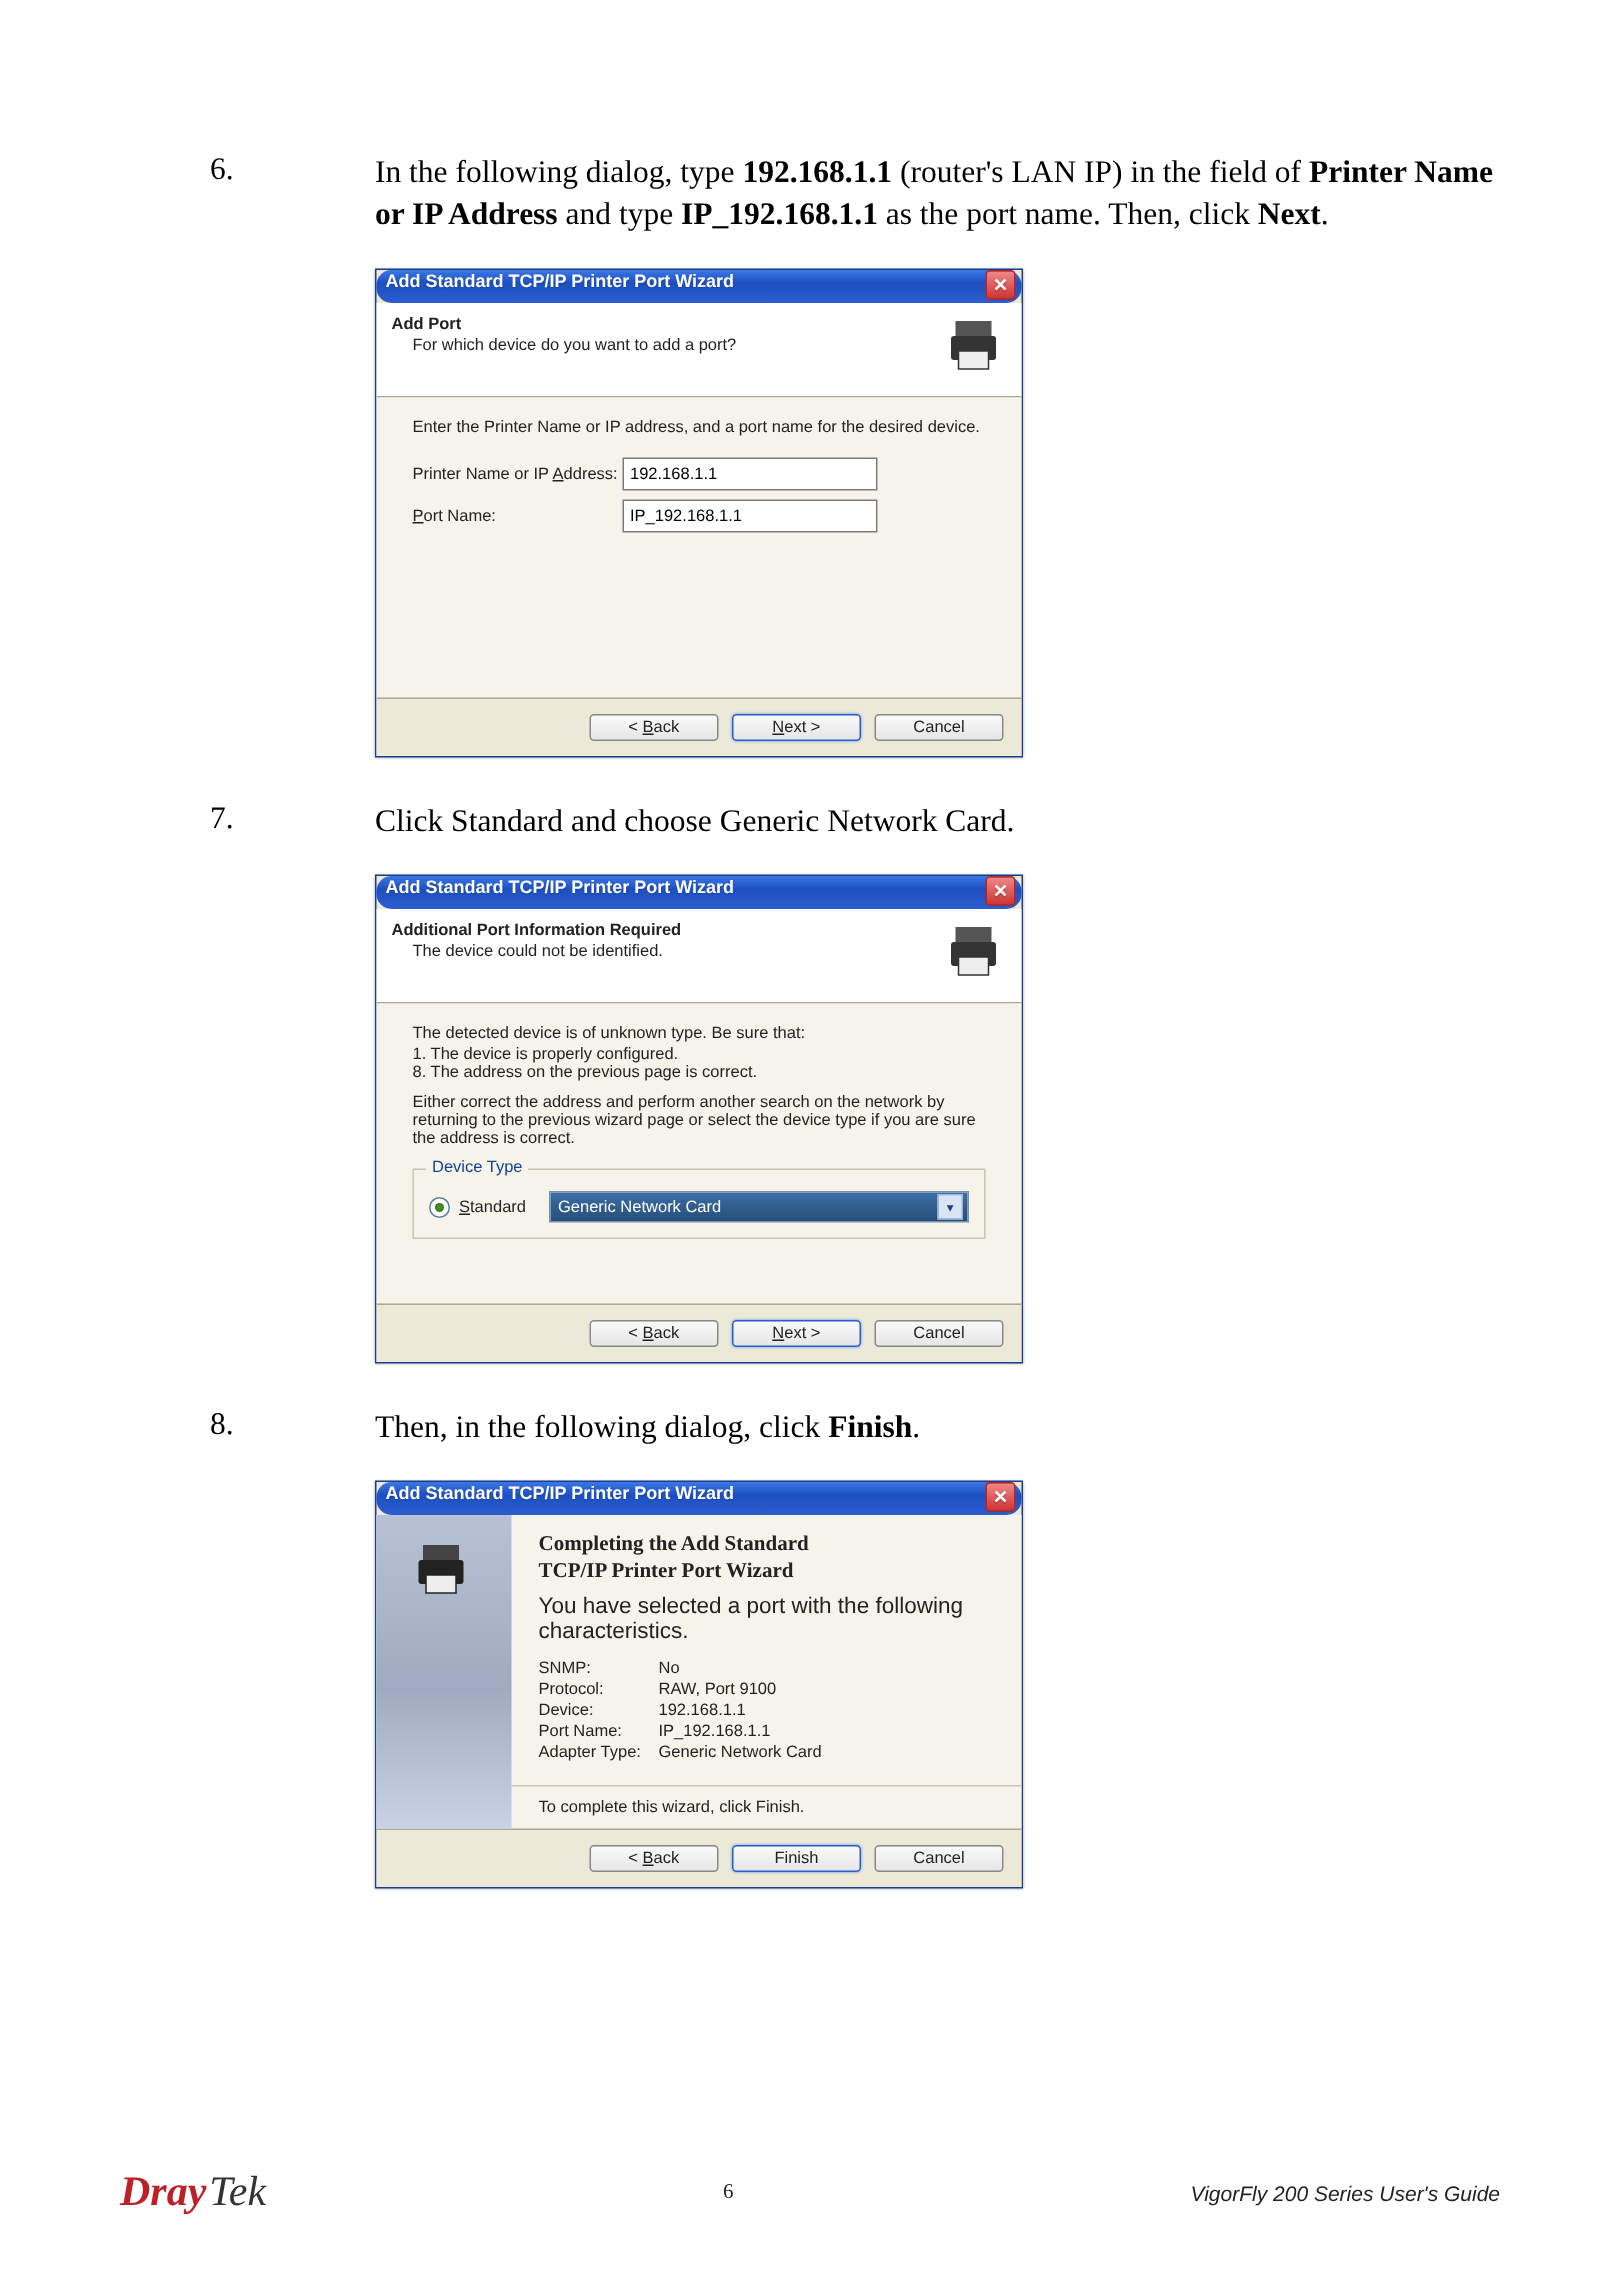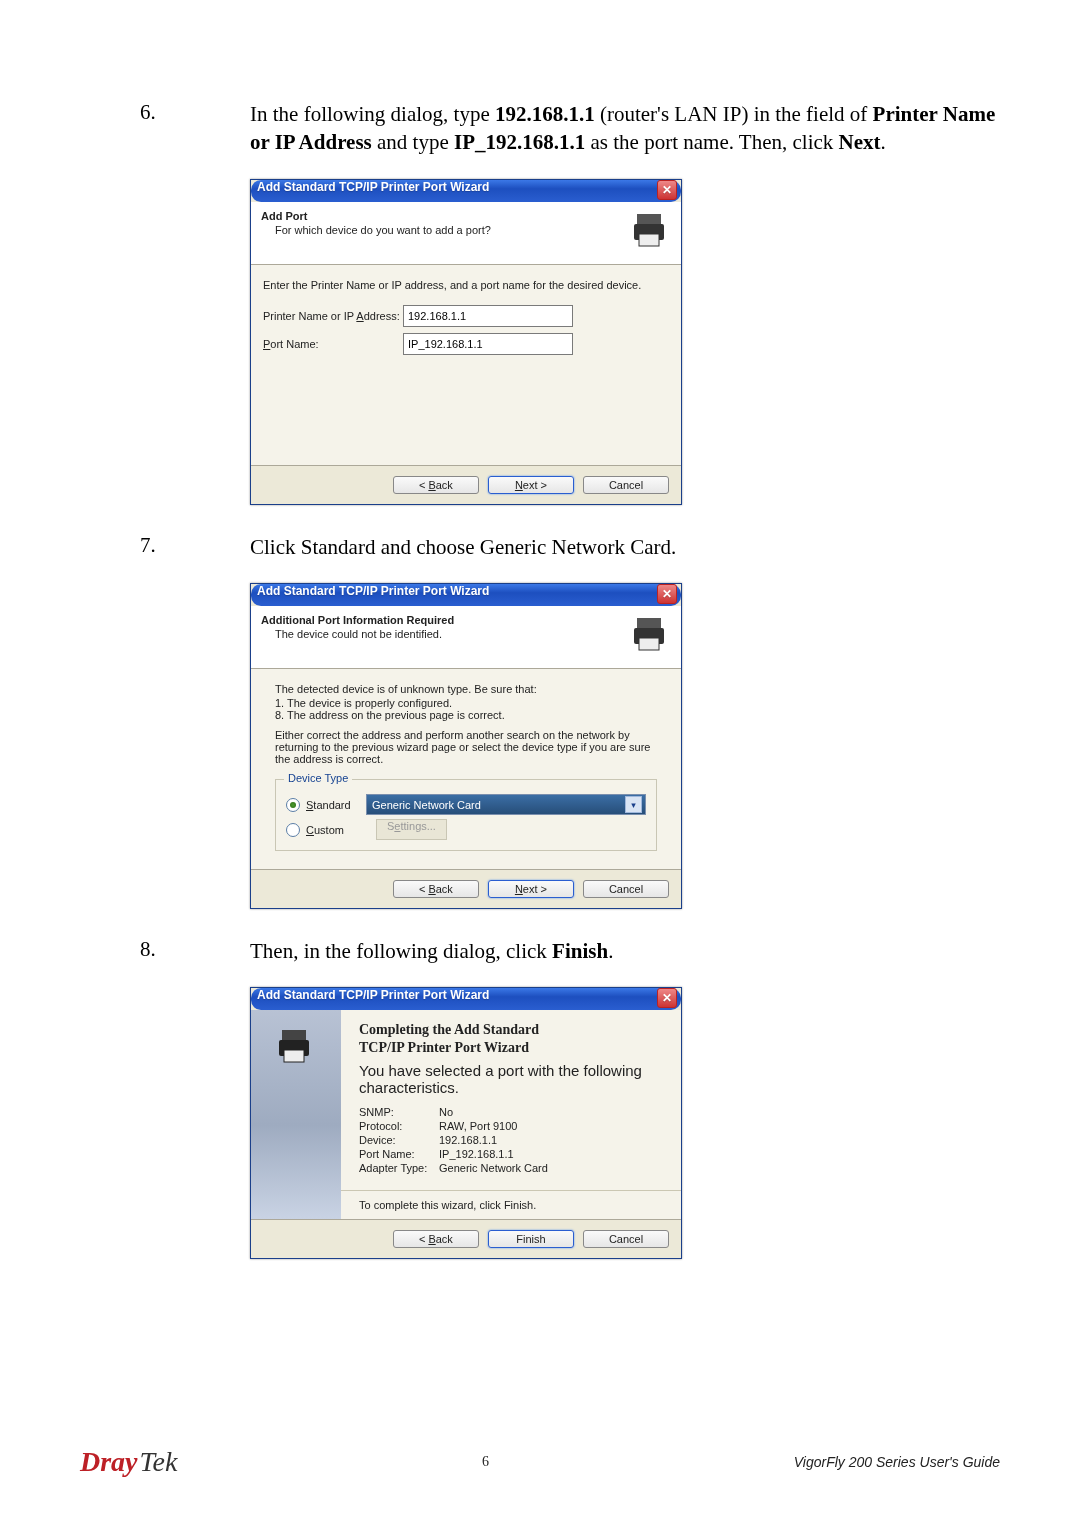--- a/index.html
+++ b/index.html
@@ -229,21 +229,21 @@
           <div class="sh-sub">For which device do you want to add a port?</div>
         </div>
         <div class="printer-icon">
           <svg viewBox="0 0 40 40">
               <rect x="6" y="4" width="24" height="10" fill="#555"></rect>
               <rect x="3" y="14" width="30" height="16" rx="2" fill="#333"></rect>
               <rect x="8" y="24" width="20" height="12" fill="#eee" stroke="#333"></rect>
             </svg>
         </div>
       </div>
-      <div class="dlg-body white" style="min-height:170px;padding-left:12px;">
+      <div class="dlg-body white" style="min-height:170px;">
         <div class="body-text">Enter the Printer Name or IP address, and a port name for the desired device.</div>
         <div class="form-row">
           <div class="lbl">Printer Name or IP <span class="u">A</span>ddress:</div>
           <input value="192.168.1.1" style="">
         </div>
         <div class="form-row">
           <div class="lbl"><span class="u">P</span>ort Name:</div>
           <input value="IP_192.168.1.1" style="">
         </div>
       </div>
@@ -289,25 +289,20 @@
         <div class="group-box">
           <span class="legend-text">Device Type</span>
           <div class="radio-row">
             <span class="radio-dot selected"></span>
             <span class="r-label"><span class="u">S</span>tandard</span>
             <div class="combo">
               <span>Generic Network Card</span>
               <span class="chev">▾</span>
             </div>
           </div>
-          <div class="radio-row">
-            <span class="radio-dot"></span>
-            <span class="r-label"><span class="u">C</span>ustom</span>
-            <span class="settings-btn">S<span class="u">e</span>ttings...</span>
-          </div>
         </div>
       </div>
       <div class="btn-row">
         <span class="win-btn">&lt; <span class="u">B</span>ack</span>
         <span class="win-btn default"><span class="u">N</span>ext &gt;</span>
         <span class="win-btn">Cancel</span>
       </div>
     </div>
   </div>
 

